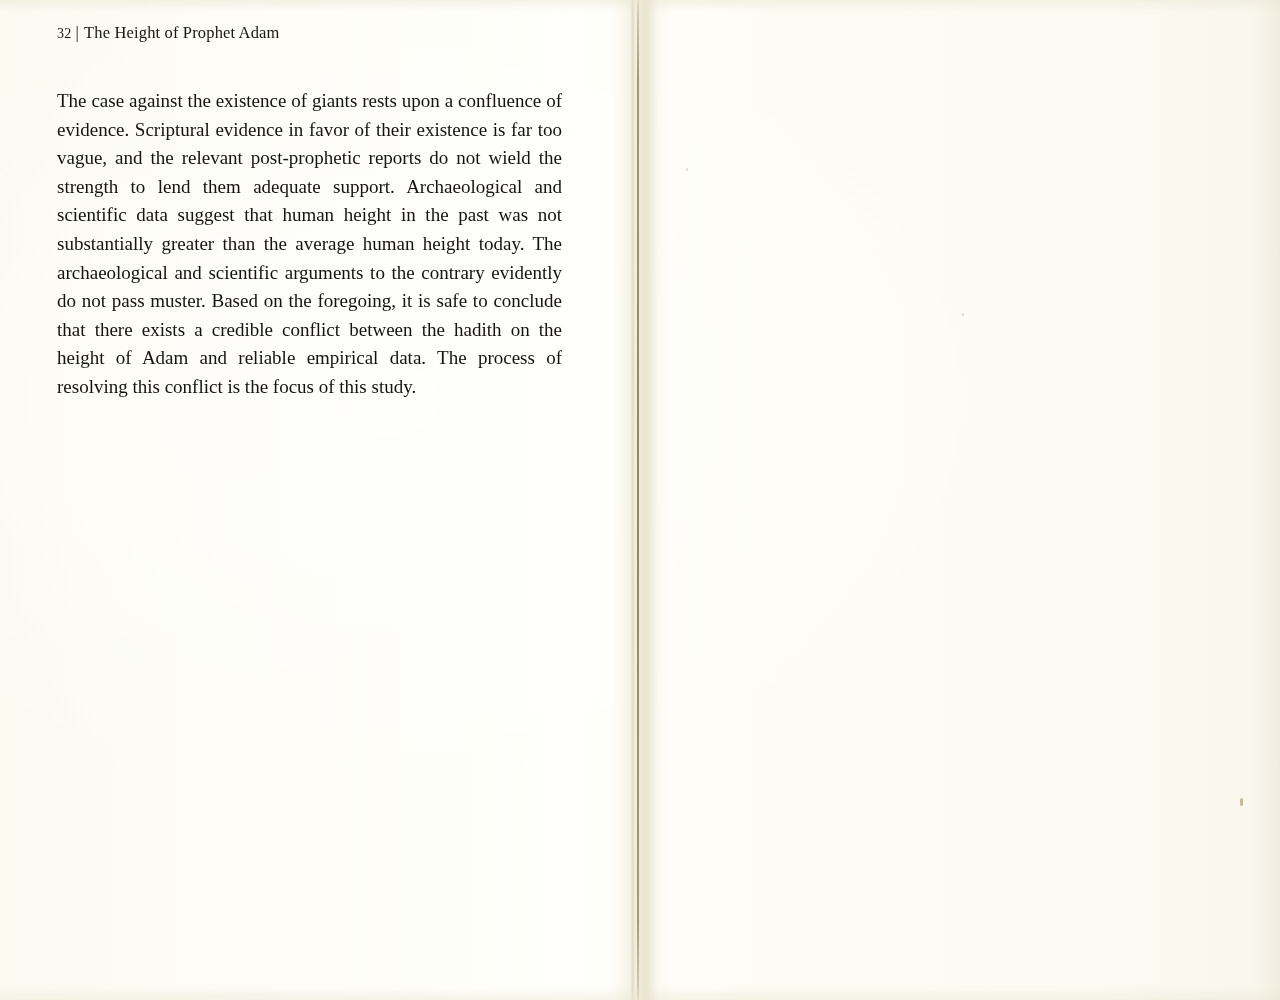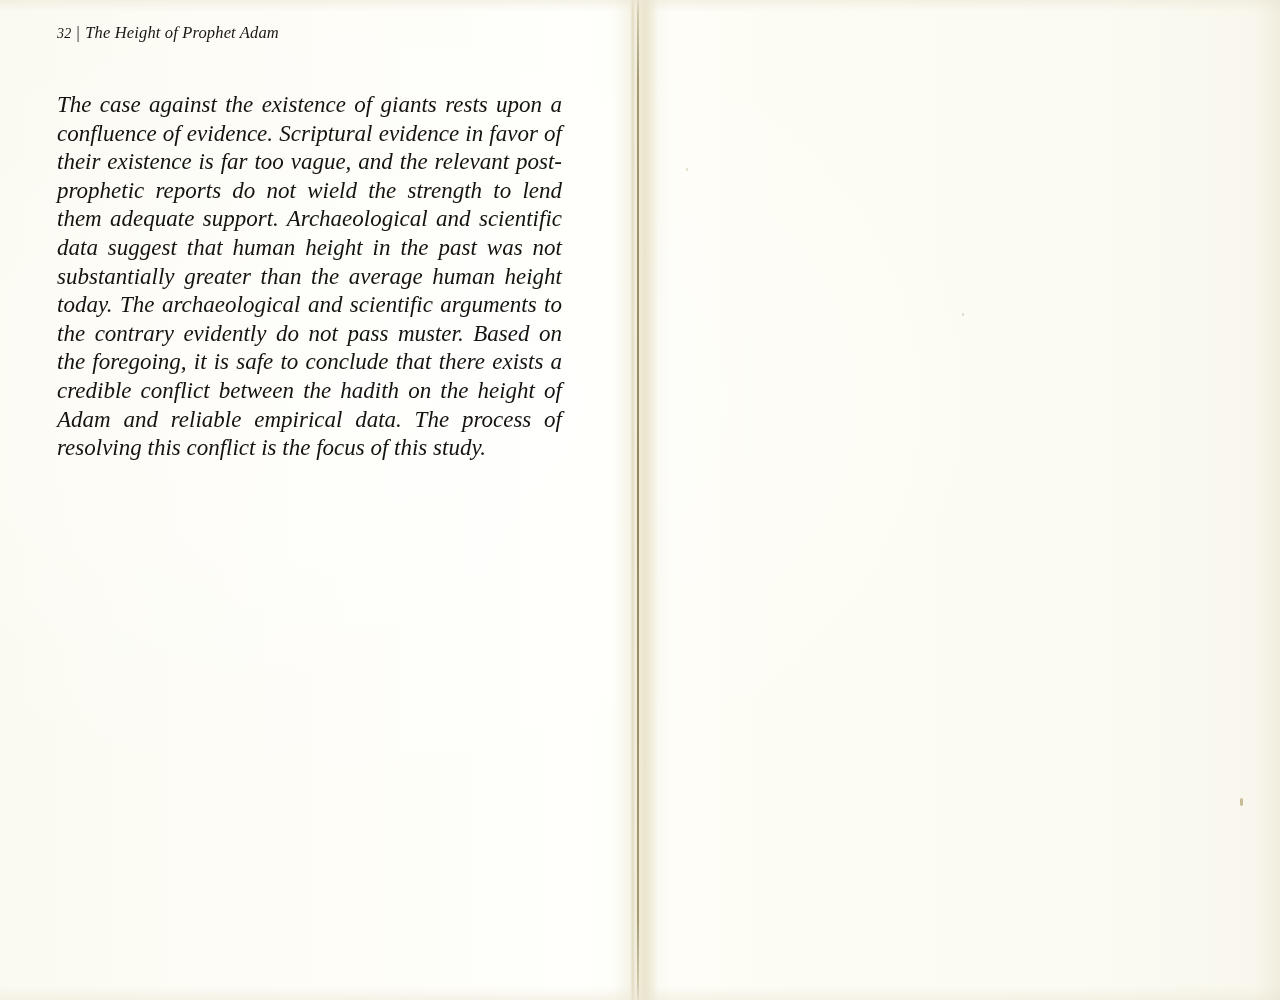--- a/index.html
+++ b/index.html
@@ -10,21 +10,20 @@
   }
 
   .scan {
     position: relative;
     width: 1280px;
     height: 1000px;
     background: #fca5a5;
     overflow: hidden;
     font-family: "Liberation Serif", "DejaVu Serif", serif;
     color: #14120f;
-    font-style: italic;
   }
 
   
   .paper-tone {
     position: absolute;
     inset: 0;
     background:
       radial-gradient(ellipse 70% 60% at 30% 40%, rgba(255,255,255,0.55) 0%, rgba(253,252,243,0) 70%),
       linear-gradient(90deg, #fbfaf1 0%, #fdfcf6 18%, #fffffb 45%, #fdfcf4 60%, #fcfbf3 85%, #f8f6ec 100%);
     pointer-events: none;
@@ -95,21 +94,21 @@
   .running-head .bar {
     margin: 0 5px 0 4px;
     font-weight: 300;
   }
 
   .verso-body {
     position: absolute;
     left: 57px;
     top: 68px;
     width: 505px;
-    font-size: 23px;
+    font-size: 19px;
     line-height: 28.6px;
     text-align: justify;
     text-justify: inter-word;
     hyphens: manual;
     color: #151310;
   }
 
   
   .speck {
     position: absolute;

